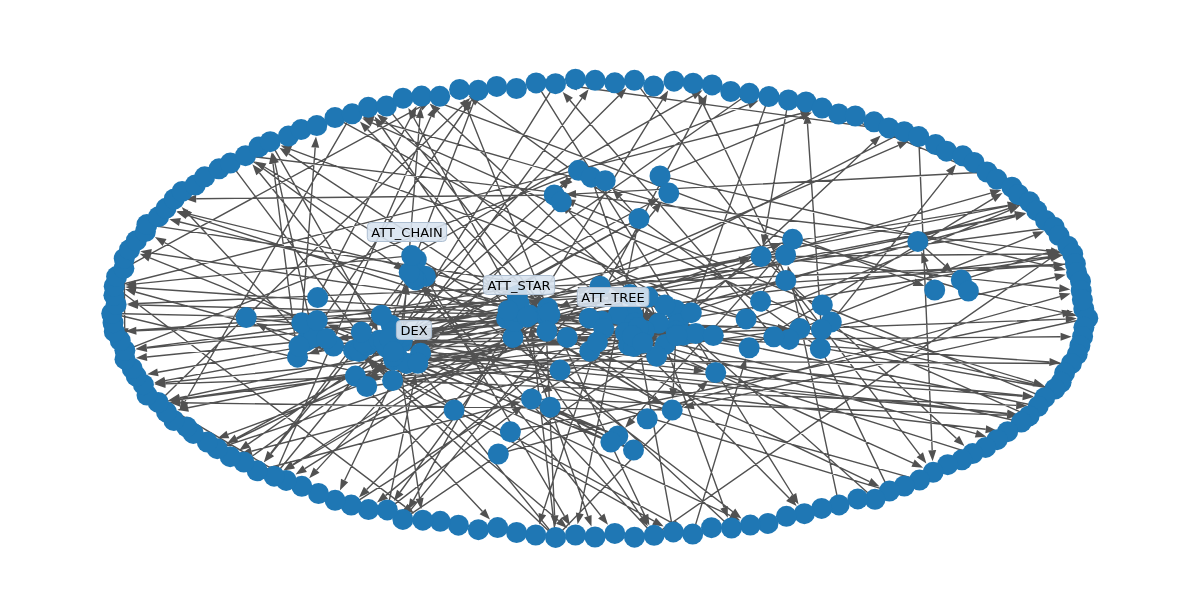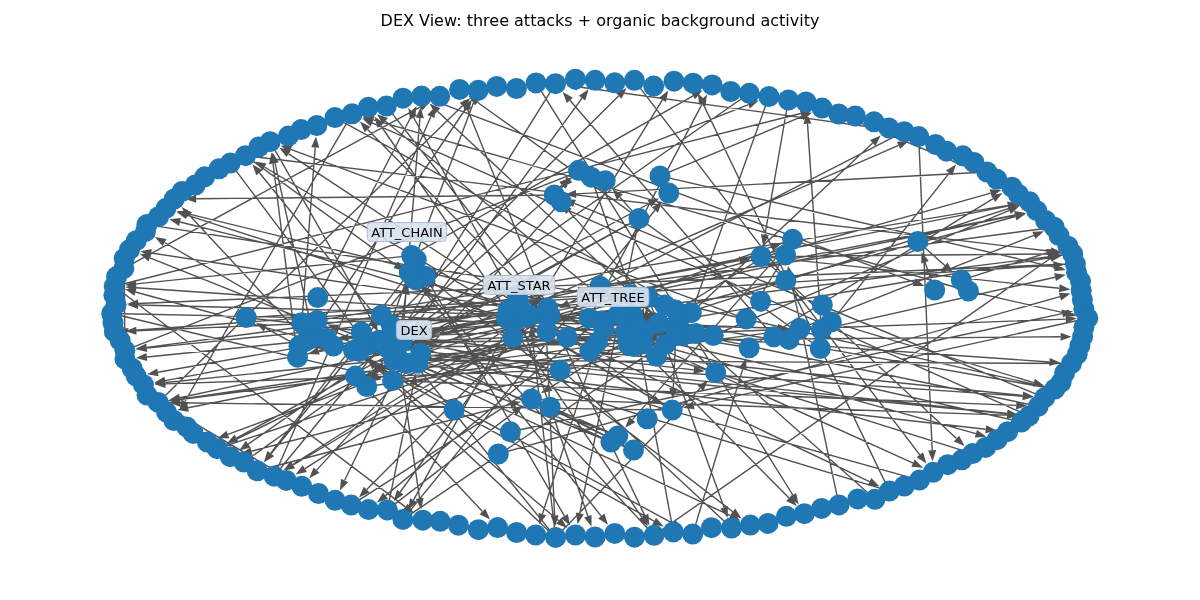--- a/index.html
+++ b/index.html
@@ -31,21 +31,20 @@
     left: 0;
   }
   .node-label-text {
     font-family: "DejaVu Sans", sans-serif;
   }
 </style>
 </head>
 <body>
 
 <div class="figure">
-  <div class="figure-title">DEX View: three attacks + organic background activity</div>
   <svg id="graph-svg" class="graph-canvas" xmlns="http://www.w3.org/2000/svg" width="1200" height="600" viewBox="0 0 1200 600">
       <g opacity="0.8">
         <path d="M367.3 345.4L618.8 95.8M403.4 335.8L1015.1 215.0M409.2 272.6L270.6 453.4M529.6 315.1L136.1 287.7M549.9 314.8L975.9 433.7M399.1 359.4L419.6 498.4M306.4 340.9L189.2 215.1M420.6 353.2L898.5 145.4M638.3 327.5L385.4 121.2M632.4 335.8L913.1 463.2M672.2 410.1L264.4 167.0M675.5 310.0L188.1 407.8M648.1 297.1L724.0 507.3M648.1 297.1L146.8 348.1M597.4 342.1L542.4 514.1M639.0 218.6L236.5 438.2M567.2 337.4L288.6 153.8M773.8 336.8L569.9 100.3M713.3 335.5L1009.3 210.4M454.1 410.1L164.5 242.5M610.9 442.0L149.9 257.8M660.0 175.9L1055.1 267.4M411.7 255.6L693.0 95.8M549.9 314.8L304.8 468.7M831.3 321.9L949.2 173.1M359.2 351.4L558.7 520.7M402.1 342.0L419.9 118.0M313.5 337.3L275.0 163.1M549.1 313.3L644.7 515.4M353.5 350.3L1022.7 396.2M510.7 315.7L380.7 125.5M549.9 314.8L467.7 109.8M527.2 316.9L1015.2 215.2M355.4 376.1L482.5 511.5M691.3 312.7L872.7 143.0M522.6 314.9L413.6 117.5M517.0 311.0L413.5 500.1M567.2 337.4L869.5 481.7M625.4 332.6L789.0 498.1M531.5 398.9L1007.1 415.1M560.0 370.1L165.4 383.9M600.0 286.2L1008.0 206.1M629.9 294.6L385.5 495.6M761.1 256.5L1059.3 288.3M425.4 276.3L732.8 511.7M715.7 372.5L437.6 111.2M749.2 347.8L993.1 198.6M549.1 313.3L367.6 129.5M246.2 317.6L1053.4 265.2M301.8 322.8L315.2 147.5M529.6 315.1L662.4 99.9M634.8 322.9L187.3 213.6M297.5 357.2L465.9 108.5M353.5 350.3L673.3 523.6M529.6 315.1L138.1 305.0M961.3 280.1L1047.0 252.8M665.2 344.4L251.5 451.2M498.3 454.0L1060.0 296.6M297.5 357.2L273.0 163.5M545.5 315.6L554.6 515.4M508.1 310.5L157.9 372.3M425.4 276.3L564.4 515.9M413.5 277.7L601.2 516.1M968.4 291.0L1066.3 313.4M326.5 338.5L654.1 521.2M561.3 201.8L316.6 470.1M625.4 332.6L179.9 222.0M660.0 175.9L801.8 116.6M664.8 305.0L146.9 357.0M549.1 313.3L136.3 330.7M510.4 431.8L1062.3 313.6M761.1 256.5L956.5 438.6M506.6 318.5L186.9 215.1M531.5 398.9L1007.1 415.1M547.6 308.0L366.7 489.6M506.6 318.5L641.7 517.1M554.2 195.0L196.2 198.8M648.1 297.1L179.7 397.8M603.8 328.5L1015.5 216.5M406.6 363.4L730.4 515.7M589.8 351.2L1022.8 395.5M399.1 359.4L990.7 193.1M820.3 348.5L477.4 102.2M299.0 346.1L1007.2 413.8M567.2 337.4L1065.8 319.1M379.1 340.3L165.0 380.6M821.4 329.6L1055.1 277.2M831.3 321.9L1033.8 382.6M381.4 315.2L1049.4 362.0M392.6 380.5L1016.2 405.4M638.3 327.5L151.2 253.0M392.6 380.5L344.6 480.5M417.9 363.3L227.9 434.4M527.7 315.8L292.7 464.5M367.3 345.4L1007.2 413.5M333.5 346.1L135.4 292.0M317.2 320.6L1007.9 205.4M411.7 255.6L136.1 283.9M413.5 277.7L271.0 453.7M317.7 297.6L411.5 115.7M517.0 311.0L587.9 516.2M527.2 316.9L400.2 492.0M672.2 410.1L180.2 402.7M639.0 218.6L579.8 513.4M658.7 323.3L1051.0 257.5M545.5 315.6L293.1 465.0M799.9 328.6L1033.8 235.4M676.0 330.9L165.3 382.5M761.1 256.5L1050.7 254.0M406.6 363.4L985.7 429.2M638.3 327.5L385.4 121.2M821.4 329.6L807.5 123.9M363.4 342.5L1060.6 336.8M676.9 335.6L180.1 399.6M589.2 318.2L701.9 104.4M393.2 356.0L582.1 98.1M968.4 291.0L373.3 119.9M746.1 318.9L290.8 149.3M111.7 313.5L371.2 375.4M1054.9 389.0L654.4 318.7M1072.7 253.8L400.9 337.6M351.2 505.1L616.3 334.8M217.2 448.7L597.4 321.5M788.4 100.0L764.9 234.8M257.2 470.8L510.3 404.5M387.3 509.9L514.1 412.3M1038.2 406.3L697.6 335.3M555.6 537.4L700.3 388.3M919.5 480.1L424.6 341.7M243.9 462.1L375.3 368.8M217.2 448.7L379.3 369.1M1054.9 389.0L621.5 291.0M692.7 534.1L742.8 368.9M230.3 163.1L354.1 327.8M270.2 141.7L372.7 322.1M1029.6 201.8L646.3 325.9M987.0 172.0L576.1 193.9M1071.4 363.5L415.9 360.0M1087.8 318.2L693.7 405.4M1021.4 422.1L646.9 337.5M875.0 499.3L664.6 311.8M673.3 531.9L638.8 344.5M555.6 537.4L375.1 366.5M114.3 331.7L608.0 296.2M386.4 106.1L536.4 297.5M274.1 476.2L378.0 349.2M731.5 528.0L522.7 333.5M111.7 313.5L777.9 328.1M1044.7 397.7L574.5 203.4M768.9 96.6L690.8 314.5M402.9 519.4L654.9 210.2M904.2 131.7L568.7 303.3M654.1 535.3L428.5 293.8M245.5 155.7L395.7 264.8M889.4 491.1L410.3 344.7M402.9 519.4L658.0 347.3M972.6 453.6L434.5 284.3M839.0 504.9L790.2 276.4M555.6 537.4L532.2 337.0M421.6 96.1L914.1 282.2M387.3 509.9L413.4 384.8M146.9 224.6L643.1 301.6M555.5 83.7L378.4 367.9M158.2 402.4L622.7 333.7M335.0 117.6L672.0 302.2M478.2 90.3L391.3 320.7M531.5 398.9L613.8 440.3M406.6 363.4L656.3 327.1M508.1 310.5L414.1 344.2M522.6 314.9L521.7 317.2M392.6 380.5L390.6 369.4M639.0 218.6L619.8 197.1M631.7 339.3L640.1 317.6M917.8 241.4L944.9 265.5M355.4 376.1L370.8 377.9M639.0 218.6L412.4 345.3M672.2 410.1L537.3 316.3M522.6 314.9L388.9 341.1M246.2 317.6L693.8 369.9M402.1 342.0L603.4 333.6M547.6 308.0L537.6 303.9M392.6 380.5L405.9 294.3M600.0 286.2L739.4 260.5M549.9 314.8L375.2 346.4M333.5 346.1L578.5 291.0M547.6 308.0L531.6 312.4M363.4 342.5L381.7 339.4M547.6 308.0L535.0 313.1M968.4 291.0L973.2 298.6M633.5 450.1L413.7 364.1M380.6 341.0L320.9 344.8M333.5 346.1L318.5 350.7M527.7 315.8L415.9 333.9M636.8 328.3L348.5 337.7M749.2 347.8L666.1 334.1M379.1 340.3L377.4 342.4M326.5 338.5L318.7 329.9M514.6 321.4L515.1 315.5M383.6 341.2L402.5 342.6M676.0 330.9L673.3 388.2M399.1 359.4L396.4 358.9M554.2 195.0L563.1 186.0M510.7 315.7L653.2 399.0M591.2 177.2L637.2 309.7M392.6 380.5L691.5 338.6M792.6 239.3L632.4 419.6M366.7 386.5L778.1 331.5M402.1 342.0L394.8 332.6M393.4 351.6L392.6 338.0M392.6 380.5L771.9 246.7M629.9 294.6L660.3 321.1M517.3 295.5L517.7 296.2M403.4 335.8L649.4 203.5M821.4 329.6L528.5 319.3M644.4 330.5L645.7 319.0M633.7 346.4L622.1 350.8M676.0 330.9L568.9 211.4M792.6 239.3L550.3 387.4M306.4 340.9L596.4 316.4M517.3 295.5L517.5 294.8M628.6 345.2L643.3 344.9M578.5 170.3L569.6 179.4M642.7 343.0L408.8 347.3M389.2 338.3L562.1 184.9M560.0 370.1L383.0 336.0M633.5 450.1L551.2 408.8M628.6 345.2L620.9 346.4M333.5 346.1L661.4 335.9M968.4 291.0L973.2 298.6M567.2 337.4L635.1 351.6M617.8 436.0L551.7 407.6M934.7 290.0L925.0 262.2M617.8 436.0L337.8 328.5M380.6 341.0L373.0 343.0M610.9 442.0L409.2 347.6M785.6 254.9L757.7 300.2M299.0 346.1L265.6 328.1M550.2 407.2L613.9 440.0M245.5 155.7L1050.8 251.3M918.7 136.6L932.2 450.3M996.9 179.3L859.1 122.4M114.2 286.2L405.3 506.9M749.3 93.3L248.2 444.1M634.4 80.3L919.8 454.8M904.2 131.7L577.3 86.7M158.2 402.4L462.5 105.7M1054.2 227.2L146.7 347.4M124.2 258.4L124.7 328.3M123.9 268.3L420.4 106.8M555.6 537.4L259.4 172.8M114.2 286.2L800.8 113.5M352.1 113.8L184.9 401.5M889.4 491.1L702.7 103.1M1075.4 263.8L138.0 303.5M458.4 525.2L494.8 529.8M124.9 350.3L748.4 104.7M147.0 395.1L282.8 475.2M1029.1 415.9L372.2 122.8M274.1 476.2L430.9 116.5M654.1 535.3L1049.9 258.8M136.3 240.7L132.9 248.2M536.1 82.9L792.8 495.0M425.4 276.3L436.4 272.1M415.8 279.9L429.4 292.9M413.5 277.7L412.9 281.5M416.3 259.7L419.8 253.3M409.2 272.6L408.5 277.3M517.3 295.5L518.0 296.5M517.3 295.5L531.0 303.6M517.3 295.5L517.5 294.8M517.3 295.5L516.8 297.1M517.3 295.5L516.8 293.7M517.3 295.5L515.3 315.5M517.3 295.5L515.9 298.6M517.3 295.5L516.9 299.5M665.2 344.4L653.5 342.6M665.2 344.4L656.0 339.1M631.7 339.3L657.2 322.2M631.7 339.3L631.8 336.8M636.8 328.3L636.0 327.6M636.8 328.3L647.9 319.1M675.5 310.0L674.1 302.3M675.5 310.0L655.7 316.3M632.7 314.8L655.4 323.2M632.7 314.8L637.7 316.5M618.3 314.5L669.3 313.3M618.3 314.5L622.3 312.9" fill="none" stroke="#262626" stroke-width="1.4"></path>
         <path d="M626.6 88.1L621.6 98.7L616.0 93.0ZM1025.9 212.9L1015.9 218.9L1014.4 211.1ZM263.9 462.1L267.4 450.9L273.7 455.8ZM125.2 286.9L136.4 283.7L135.9 291.7ZM986.5 436.7L974.8 437.6L977.0 429.9ZM421.2 509.3L415.6 499.0L423.6 497.8ZM181.7 207.1L192.1 212.4L186.3 217.8ZM908.6 141.0L900.1 149.0L896.9 141.7ZM376.9 114.3L387.9 118.1L382.9 124.3ZM923.1 467.7L911.4 466.8L914.7 459.5ZM255.0 161.4L266.5 163.6L262.4 170.4ZM177.3 410.0L187.3 403.9L188.9 411.7ZM727.8 517.7L720.3 508.7L727.8 506.0ZM135.8 349.2L146.4 344.1L147.2 352.0ZM539.1 524.5L538.6 512.9L546.2 515.3ZM226.9 443.4L234.6 434.6L238.4 441.7ZM279.4 147.7L290.8 150.4L286.4 157.1ZM562.7 92.0L572.9 97.7L566.8 102.9ZM1019.4 206.1L1010.9 214.1L1007.7 206.7ZM154.9 237.0L166.5 239.0L162.5 245.9ZM139.7 253.7L151.4 254.1L148.4 261.5ZM1065.9 269.9L1054.2 271.3L1056.0 263.5ZM702.6 90.3L695.0 99.2L691.0 92.3ZM295.5 474.5L302.7 465.3L306.9 472.0ZM956.0 164.4L952.3 175.6L946.0 170.6ZM567.1 527.9L556.1 523.8L561.3 517.7ZM420.7 107.1L423.9 118.3L415.9 117.7ZM272.6 152.4L278.9 162.3L271.1 164.0ZM649.4 525.4L641.1 517.1L648.3 513.7ZM1033.7 397.0L1022.5 400.2L1023.0 392.2ZM374.5 116.4L384.0 123.2L377.4 127.8ZM463.6 99.6L471.5 108.3L464.0 111.3ZM1025.9 213.0L1016.0 219.1L1014.4 211.3ZM490.0 519.5L479.6 514.3L485.4 508.8ZM880.7 135.5L875.4 145.9L870.0 140.1ZM408.3 107.9L417.1 115.6L410.1 119.4ZM408.2 509.7L410.0 498.2L417.0 502.0ZM879.5 486.4L867.8 485.3L871.3 478.0ZM796.7 505.9L786.1 500.9L791.8 495.2ZM1018.1 415.5L1007.0 419.1L1007.2 411.1ZM154.4 384.3L165.3 379.9L165.5 387.9ZM1018.8 203.9L1008.8 210.0L1007.2 202.1ZM377.0 502.6L383.0 492.5L388.0 498.7ZM1070.3 289.5L1058.9 292.3L1059.7 284.3ZM741.5 518.4L730.4 514.9L735.2 508.5ZM429.6 103.6L440.4 108.3L434.9 114.1ZM1002.5 192.9L995.2 202.1L991.1 195.2ZM359.9 121.6L370.4 126.7L364.7 132.3ZM1064.4 264.5L1053.7 269.2L1053.2 261.2ZM316.0 136.5L319.2 147.8L311.2 147.2ZM668.2 90.6L665.9 102.0L659.0 97.8ZM176.7 211.0L188.3 209.7L186.4 217.5ZM472.0 99.4L469.2 110.8L462.6 106.3ZM683.0 528.9L671.4 527.1L675.2 520.1ZM127.1 304.7L138.2 301.0L137.9 309.0ZM1057.5 249.5L1048.2 256.7L1045.8 249.0ZM240.9 454.0L250.5 447.3L252.5 455.1ZM1070.6 293.6L1061.1 300.4L1058.9 292.7ZM271.6 152.6L277.0 163.0L269.0 164.0ZM555.1 526.4L550.6 515.6L558.6 515.2ZM147.1 374.2L157.2 368.4L158.6 376.3ZM569.9 525.5L561.0 518.0L567.9 513.9ZM608.0 524.7L598.1 518.6L604.4 513.6ZM1077.0 315.8L1065.4 317.3L1067.2 309.5ZM663.7 526.5L652.1 524.7L656.0 517.7ZM309.2 478.2L313.6 467.4L319.5 472.8ZM169.3 219.3L180.9 218.1L179.0 225.9ZM812.0 112.4L803.4 120.3L800.3 112.9ZM135.9 358.1L146.5 353.0L147.3 361.0ZM125.3 331.2L136.2 326.7L136.5 334.7ZM1073.0 311.3L1063.1 317.5L1061.4 309.7ZM964.5 446.1L953.8 441.6L959.2 435.7ZM176.4 211.7L188.1 211.3L185.7 218.9ZM1018.1 415.5L1007.0 419.1L1007.2 411.1ZM358.9 497.4L363.9 486.7L369.5 492.4ZM647.9 526.2L638.4 519.4L645.0 514.9ZM185.2 198.9L196.1 194.8L196.2 202.8ZM169.0 400.1L178.9 393.8L180.6 401.7ZM1026.1 213.6L1016.5 220.4L1014.4 212.7ZM740.3 520.4L728.7 519.3L732.1 512.1ZM1033.7 396.6L1022.4 399.5L1023.2 391.5ZM1001.3 190.1L991.8 197.0L989.6 189.3ZM468.5 95.8L479.8 99.0L475.1 105.5ZM1018.1 414.8L1006.8 417.8L1007.6 409.8ZM1076.8 318.6L1065.9 323.0L1065.6 315.1ZM154.2 382.7L164.3 376.7L165.8 384.6ZM1065.8 274.8L1056.0 281.1L1054.2 273.3ZM1044.3 385.8L1032.6 386.5L1034.9 378.8ZM1060.4 362.7L1049.2 365.9L1049.7 358.0ZM1027.2 405.8L1016.0 409.4L1016.4 401.4ZM140.3 251.3L151.8 249.0L150.6 256.9ZM339.9 490.4L341.0 478.8L348.2 482.2ZM217.6 438.3L226.5 430.7L229.3 438.2ZM283.4 470.4L290.6 461.1L294.9 467.9ZM1018.1 414.7L1006.8 417.5L1007.6 409.6ZM124.8 289.1L136.5 288.1L134.4 295.8ZM1018.7 203.6L1008.5 209.4L1007.2 201.5ZM125.1 285.1L135.7 280.0L136.5 287.9ZM264.1 462.3L267.9 451.2L274.1 456.3ZM416.6 105.9L415.1 117.5L408.0 113.8ZM591.5 526.6L584.1 517.5L591.6 514.9ZM393.8 500.9L397.0 489.7L403.5 494.4ZM169.2 402.5L180.3 398.7L180.2 406.7ZM577.6 524.2L575.9 512.6L583.7 514.2ZM1061.8 255.7L1051.6 261.4L1050.3 253.5ZM283.6 470.6L291.0 461.6L295.1 468.5ZM1044.0 231.3L1035.3 239.1L1032.3 231.7ZM154.4 383.6L164.9 378.5L165.7 386.5ZM1061.7 253.9L1050.7 258.0L1050.6 250.0ZM996.7 430.4L985.3 433.2L986.2 425.2ZM376.9 114.3L387.9 118.1L382.9 124.3ZM806.7 112.9L811.5 123.6L803.5 124.1ZM1071.6 336.7L1060.6 340.8L1060.6 332.8ZM169.1 401.0L179.5 395.6L180.6 403.5ZM707.0 94.6L705.4 106.2L698.3 102.5ZM588.6 89.2L585.3 100.4L578.9 95.7ZM362.7 116.9L374.4 116.1L372.2 123.7ZM280.5 145.5L292.2 145.6L289.5 153.1ZM381.9 377.9L370.3 379.3L372.1 371.5ZM643.6 316.8L655.1 314.7L653.7 322.6ZM390.0 339.0L400.4 333.6L401.4 341.6ZM625.5 328.8L618.4 338.2L614.1 331.4ZM607.9 318.0L598.7 325.3L596.2 317.7ZM763.0 245.7L760.9 234.1L768.8 235.5ZM520.9 401.7L511.3 408.3L509.2 400.6ZM522.8 405.6L516.5 415.5L511.7 409.1ZM686.8 333.1L698.4 331.4L696.7 339.3ZM708.0 380.4L703.2 391.1L697.5 385.5ZM414.0 338.8L425.7 337.9L423.5 345.6ZM384.3 362.4L377.6 372.0L373.0 365.5ZM389.2 364.3L381.1 372.7L377.5 365.5ZM610.7 288.6L622.3 287.1L620.6 294.9ZM746.0 358.3L746.6 370.0L739.0 367.7ZM360.7 336.6L350.9 330.2L357.3 325.4ZM378.1 331.7L369.2 324.1L376.2 320.1ZM635.9 329.3L645.1 322.1L647.6 329.7ZM565.1 194.5L575.9 189.9L576.3 197.9ZM404.9 360.0L415.9 356.0L415.8 364.0ZM682.9 407.8L692.8 401.5L694.6 409.3ZM636.1 335.1L647.7 333.6L646.0 341.4ZM656.3 304.5L667.2 308.8L661.9 314.8ZM636.8 333.7L642.7 343.8L634.8 345.3ZM367.1 358.9L377.9 363.6L372.4 369.4ZM618.9 295.4L608.3 300.1L607.7 292.2ZM543.2 306.2L533.2 300.0L539.5 295.1ZM385.0 340.6L381.1 351.7L374.9 346.6ZM514.6 326.0L525.4 330.6L519.9 336.5ZM788.9 328.4L777.8 332.1L778.0 324.1ZM564.3 199.2L576.0 199.7L573.0 207.1ZM687.1 324.9L687.0 313.2L694.6 315.9ZM661.8 201.6L658.0 212.7L651.8 207.6ZM558.9 308.3L566.9 299.8L570.5 306.9ZM421.0 285.7L431.5 291.0L425.6 296.5ZM404.6 271.2L393.4 268.0L398.1 261.5ZM399.7 341.5L411.4 340.9L409.1 348.6ZM667.1 341.2L660.2 350.6L655.7 344.0ZM424.0 281.0L435.7 280.5L433.3 288.1ZM787.9 265.7L794.1 275.6L786.3 277.3ZM530.9 326.1L536.1 336.5L528.2 337.4ZM924.4 286.1L912.7 285.9L915.5 278.5ZM415.7 374.1L417.3 385.7L409.5 384.0ZM653.9 303.3L642.5 305.6L643.7 297.6ZM372.5 377.2L375.0 365.7L381.8 370.0ZM633.6 332.1L623.3 337.6L622.1 329.7ZM681.6 307.4L670.1 305.7L673.9 298.6ZM387.4 330.9L387.6 319.2L395.1 322.1ZM623.6 445.2L612.0 443.8L615.6 436.7ZM667.2 325.6L656.9 331.1L655.8 323.2ZM403.7 347.9L412.7 340.4L415.4 347.9ZM517.3 327.3L518.0 315.6L525.3 318.8ZM388.7 358.5L394.6 368.7L386.7 370.0ZM612.5 188.9L622.8 194.4L616.8 199.8ZM644.1 307.4L643.9 319.1L636.4 316.2ZM953.1 272.8L942.2 268.4L947.5 262.5ZM381.7 379.2L370.3 381.9L371.2 373.9ZM402.8 350.7L410.5 341.8L414.4 348.8ZM528.3 310.1L539.6 313.1L535.0 319.6ZM378.1 343.2L388.2 337.2L389.7 345.0ZM704.7 371.2L693.4 373.9L694.3 366.0ZM614.4 333.1L603.6 337.6L603.3 329.6ZM527.5 299.7L539.2 300.2L536.1 307.6ZM407.5 283.5L409.8 295.0L401.9 293.7ZM750.2 258.5L740.2 264.4L738.7 256.6ZM364.3 348.4L374.5 342.5L375.9 350.3ZM589.3 288.6L579.4 294.9L577.7 287.1ZM521.0 315.2L530.6 308.5L532.7 316.2ZM392.5 337.6L382.4 343.4L381.0 335.5ZM524.8 317.3L533.5 309.4L536.5 316.8ZM967.3 289.3L976.6 296.4L969.9 300.7ZM403.5 360.0L415.2 360.3L412.3 367.8ZM310.0 345.5L320.7 340.8L321.2 348.8ZM308.0 354.0L317.4 346.9L319.7 354.6ZM405.1 335.7L415.3 330.0L416.6 337.9ZM337.5 338.1L348.3 333.7L348.6 341.7ZM655.3 332.3L666.8 330.1L665.5 338.0ZM384.3 333.8L380.5 344.9L374.3 339.9ZM326.1 338.0L315.7 332.6L321.6 327.2ZM514.1 326.5L511.2 315.1L519.1 315.9ZM391.5 341.8L402.8 338.6L402.2 346.6ZM672.7 399.1L669.3 388.0L677.3 388.4ZM407.2 361.1L395.6 362.8L397.2 355.0ZM570.8 178.1L565.9 188.8L560.2 183.2ZM662.7 404.6L651.2 402.5L655.2 395.6ZM640.8 320.1L633.4 311.0L641.0 308.4ZM702.4 337.0L692.1 342.5L691.0 334.6ZM625.1 427.8L629.4 416.9L635.4 422.2ZM789.0 330.1L778.6 335.5L777.6 327.6ZM388.1 323.9L398.0 330.1L391.7 335.0ZM393.2 348.9L388.6 338.2L396.6 337.7ZM782.3 243.0L773.2 250.4L770.6 242.9ZM668.6 328.4L657.7 324.1L662.9 318.1ZM522.7 306.0L514.2 298.1L521.3 294.4ZM659.1 198.3L651.3 207.0L647.5 200.0ZM517.6 318.9L528.7 315.3L528.4 323.3ZM646.9 308.1L649.7 319.4L641.7 318.6ZM632.4 346.9L623.5 354.6L620.7 347.1ZM561.5 203.2L571.8 208.7L565.9 214.1ZM540.9 393.2L548.2 384.0L552.4 390.8ZM607.3 315.4L596.7 320.4L596.0 312.4ZM514.1 305.3L513.7 293.6L521.3 296.1ZM654.2 344.6L643.3 348.9L643.2 340.9ZM561.9 187.2L566.7 176.6L572.4 182.2ZM397.8 347.5L408.8 343.3L408.9 351.3ZM570.3 177.6L564.7 187.9L559.4 181.9ZM372.2 334.0L383.8 332.1L382.2 340.0ZM541.4 403.8L553.0 405.2L549.4 412.4ZM631.8 344.7L621.6 350.3L620.3 342.4ZM672.4 335.6L661.5 339.9L661.3 331.9ZM967.3 289.3L976.6 296.4L969.9 300.7ZM645.8 353.9L634.3 355.6L635.9 347.7ZM541.6 403.2L553.3 403.9L550.2 411.3ZM921.4 251.8L928.8 260.9L921.3 263.5ZM327.5 324.5L339.2 324.7L336.3 332.2ZM383.6 340.2L374.0 346.9L371.9 339.2ZM399.2 343.0L410.8 344.0L407.5 351.3ZM751.9 309.6L754.3 298.1L761.1 302.3ZM255.9 322.8L267.5 324.6L263.7 331.6ZM623.7 445.1L612.1 443.6L615.7 436.5ZM1061.7 252.6L1050.3 255.2L1051.3 247.3ZM932.6 461.3L928.2 450.5L936.2 450.1ZM848.9 118.2L860.6 118.7L857.6 126.1ZM414.1 513.5L402.9 510.1L407.7 503.7ZM239.2 450.4L245.9 440.8L250.5 447.4ZM926.4 463.5L916.6 457.2L923.0 452.3ZM566.4 85.2L577.8 82.7L576.7 90.6ZM470.3 98.0L465.2 108.5L459.7 102.8ZM135.8 348.8L146.2 343.4L147.2 351.4ZM124.8 339.3L120.7 328.3L128.7 328.3ZM430.1 101.6L422.3 110.4L418.5 103.3ZM252.4 164.3L262.5 170.3L256.3 175.3ZM811.4 110.8L801.8 117.4L799.8 109.6ZM179.4 411.0L181.5 399.5L188.4 403.5ZM697.9 93.2L706.3 101.3L699.1 104.8ZM127.1 304.0L137.9 299.5L138.2 307.5ZM505.7 531.2L494.3 533.7L495.3 525.8ZM758.7 100.6L749.9 108.4L747.0 100.9ZM292.3 480.7L280.8 478.6L284.8 471.7ZM362.2 118.3L373.8 119.1L370.6 126.4ZM435.3 106.4L434.6 118.1L427.3 114.9ZM1059.0 252.5L1052.2 262.1L1047.7 255.5ZM128.4 258.3L129.2 246.6L136.5 249.9ZM798.6 504.4L789.4 497.1L796.2 492.9ZM426.1 276.0L435.0 268.4L437.8 275.9ZM421.5 285.3L432.2 290.0L426.6 295.8ZM414.6 270.6L416.9 282.1L409.0 280.8ZM414.5 263.0L416.3 251.4L423.3 255.2ZM410.1 266.5L412.5 277.9L404.6 276.8ZM523.8 305.8L514.6 298.6L521.4 294.4ZM540.5 309.2L529.0 307.0L533.1 300.2ZM514.1 305.3L513.7 293.6L521.3 296.1ZM513.6 307.6L513.0 295.9L520.7 298.3ZM519.7 304.3L513.0 294.7L520.7 292.6ZM514.1 326.5L511.3 315.1L519.2 315.9ZM511.2 308.6L512.2 296.9L519.5 300.3ZM515.7 310.4L512.9 299.1L520.9 299.9ZM642.6 340.9L654.1 338.6L652.9 346.5ZM646.4 333.7L657.9 335.6L654.0 342.6ZM666.4 316.1L659.5 325.5L655.0 318.9ZM632.3 325.8L635.8 337.0L627.8 336.7ZM627.1 321.1L638.3 324.4L633.6 330.8ZM656.4 312.0L650.5 322.1L645.3 316.0ZM676.1 313.2L670.2 303.1L678.1 301.6ZM645.3 319.6L654.5 312.4L657.0 320.1ZM665.7 327.0L654.0 327.0L656.8 319.5ZM648.2 319.9L636.5 320.3L639.0 312.7ZM680.3 313.0L669.4 317.3L669.2 309.3ZM612.1 317.0L620.8 309.2L623.8 316.6Z" fill="#262626" stroke="none"></path>
       </g>
       <g>
         <circle cx="1083.8" cy="309.0" r="10.5" fill="#1f77b4"></circle>
         <circle cx="1087.8" cy="318.2" r="10.5" fill="#1f77b4"></circle>
         <circle cx="1083.9" cy="327.3" r="10.5" fill="#1f77b4"></circle>
         <circle cx="1082.6" cy="336.6" r="10.5" fill="#1f77b4"></circle>

